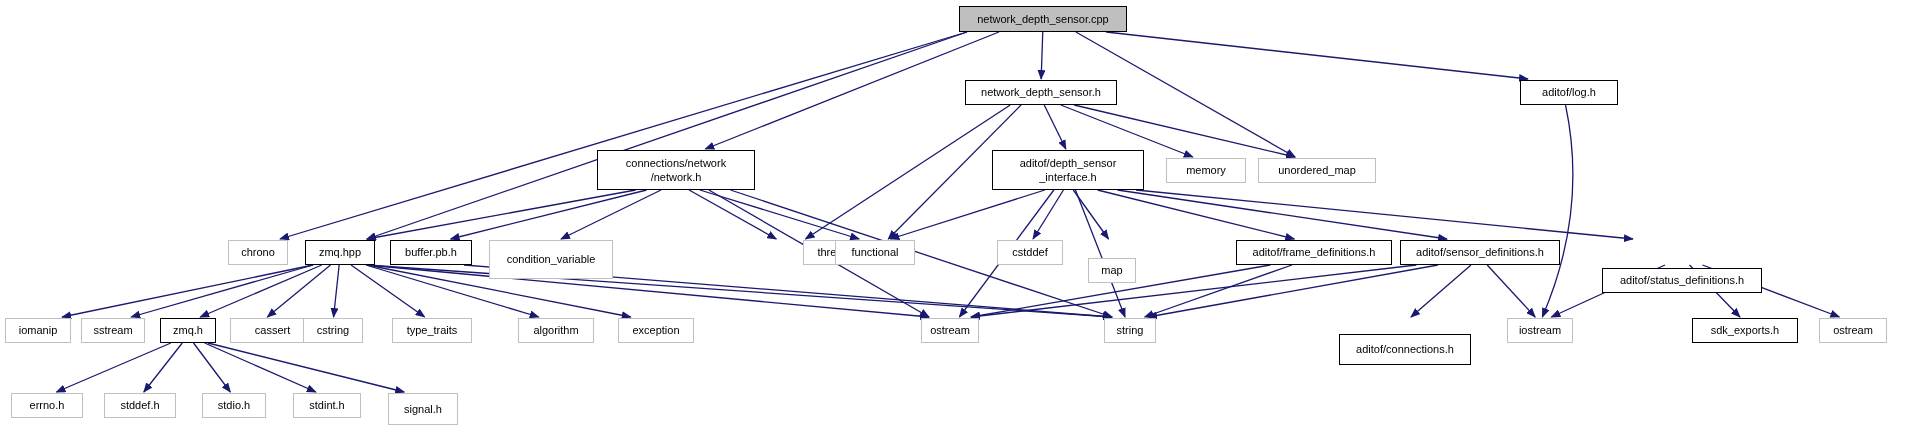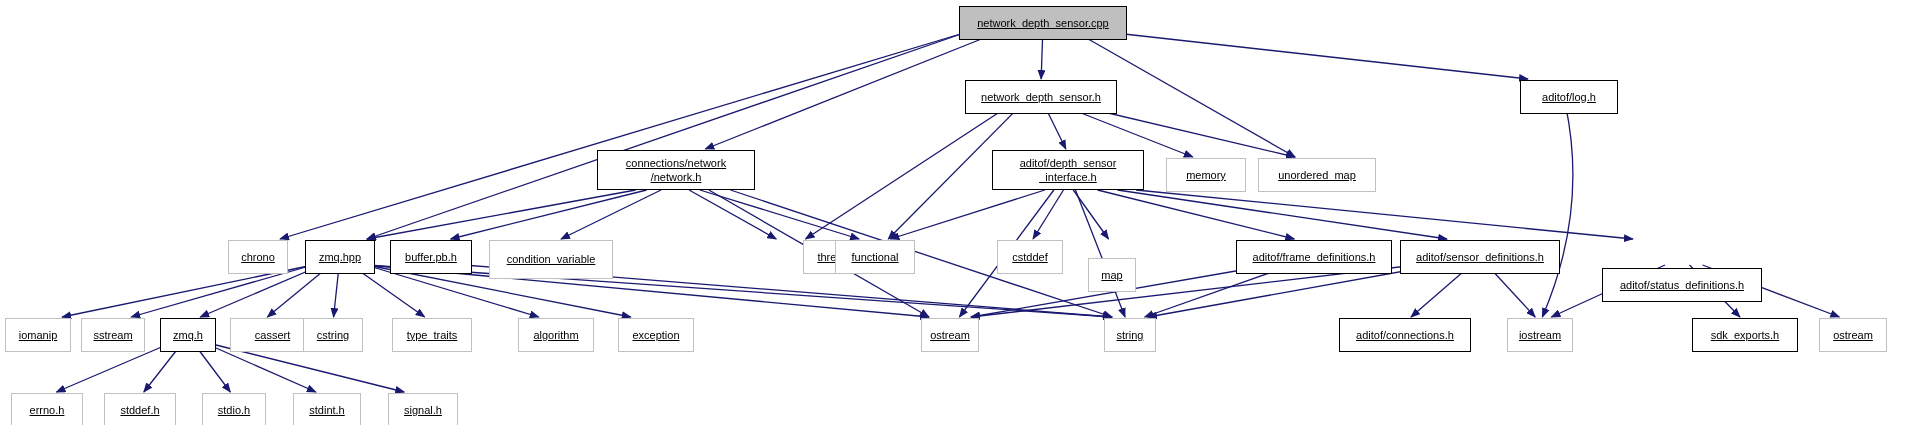--- a/index.html
+++ b/index.html
@@ -6,23 +6,22 @@
   #stage {
     position:relative; width:1923px; height:425px; background:#ffffff;
     font-family:"Liberation Sans", sans-serif; overflow:hidden;
   }
   #edges { position:absolute; left:0; top:0; width:1923px; height:425px; }
   .node {
     position:absolute; box-sizing:border-box;
     display:flex; align-items:center; justify-content:center;
     text-align:center; white-space:pre-line;
     background:#ffffff; border:1px solid #c0c0c0;
-    font-size:11px; line-height:1.3; color:#000000; padding:16px 2px;
+    font-size:11px; line-height:1.3; color:#000000; padding:8px 2px;
     z-index:2;
-    text-decoration:underline;
   }
   .node.linked { border:1px solid #000000; }
   .node.root   { background:#bfbfbf; border:1.6px solid #000000; }
 </style>
 </head>
 <body>
 
 <div id="stage">
   <svg id="edges" xmlns="http://www.w3.org/2000/svg" viewBox="0 0 1923 425">
       <defs>
@@ -106,21 +105,21 @@
     <div class="node plain" style="left: 5px; top: 318px; width: 66px; height: 25px;">iomanip</div>
     <div class="node plain" style="left: 81px; top: 318px; width: 64px; height: 25px;">sstream</div>
     <div class="node linked" style="left: 160px; top: 318px; width: 56px; height: 25px;">zmq.h</div>
     <div class="node plain" style="left: 230px; top: 318px; width: 85px; height: 25px;">cassert</div>
     <div class="node plain" style="left: 303px; top: 318px; width: 60px; height: 25px;">cstring</div>
     <div class="node plain" style="left: 392px; top: 318px; width: 80px; height: 25px;">type_traits</div>
     <div class="node plain" style="left: 518px; top: 318px; width: 76px; height: 25px;">algorithm</div>
     <div class="node plain" style="left: 618px; top: 318px; width: 76px; height: 25px;">exception</div>
     <div class="node plain" style="left: 921px; top: 318px; width: 58px; height: 25px;">ostream</div>
     <div class="node plain" style="left: 1104px; top: 318px; width: 52px; height: 25px;">string</div>
-    <div class="node linked" style="left: 1339px; top: 318px; width: 132px; height: 19px;">aditof/connections.h</div>
+    <div class="node linked" style="left: 1339px; top: 334px; width: 132px; height: 31px;">aditof/connections.h</div>
     <div class="node plain" style="left: 1507px; top: 318px; width: 66px; height: 25px;">iostream</div>
     <div class="node linked" style="left: 1692px; top: 318px; width: 106px; height: 25px;">sdk_exports.h</div>
     <div class="node plain" style="left: 1819px; top: 318px; width: 68px; height: 25px;">ostream</div>
     <div class="node plain" style="left: 11px; top: 393px; width: 72px; height: 25px;">errno.h</div>
     <div class="node plain" style="left: 104px; top: 393px; width: 72px; height: 25px;">stddef.h</div>
     <div class="node plain" style="left: 202px; top: 393px; width: 64px; height: 25px;">stdio.h</div>
     <div class="node plain" style="left: 293px; top: 393px; width: 68px; height: 25px;">stdint.h</div>
     <div class="node plain" style="left: 388px; top: 393px; width: 70px; height: 32px;">signal.h</div>
   </div>
 

